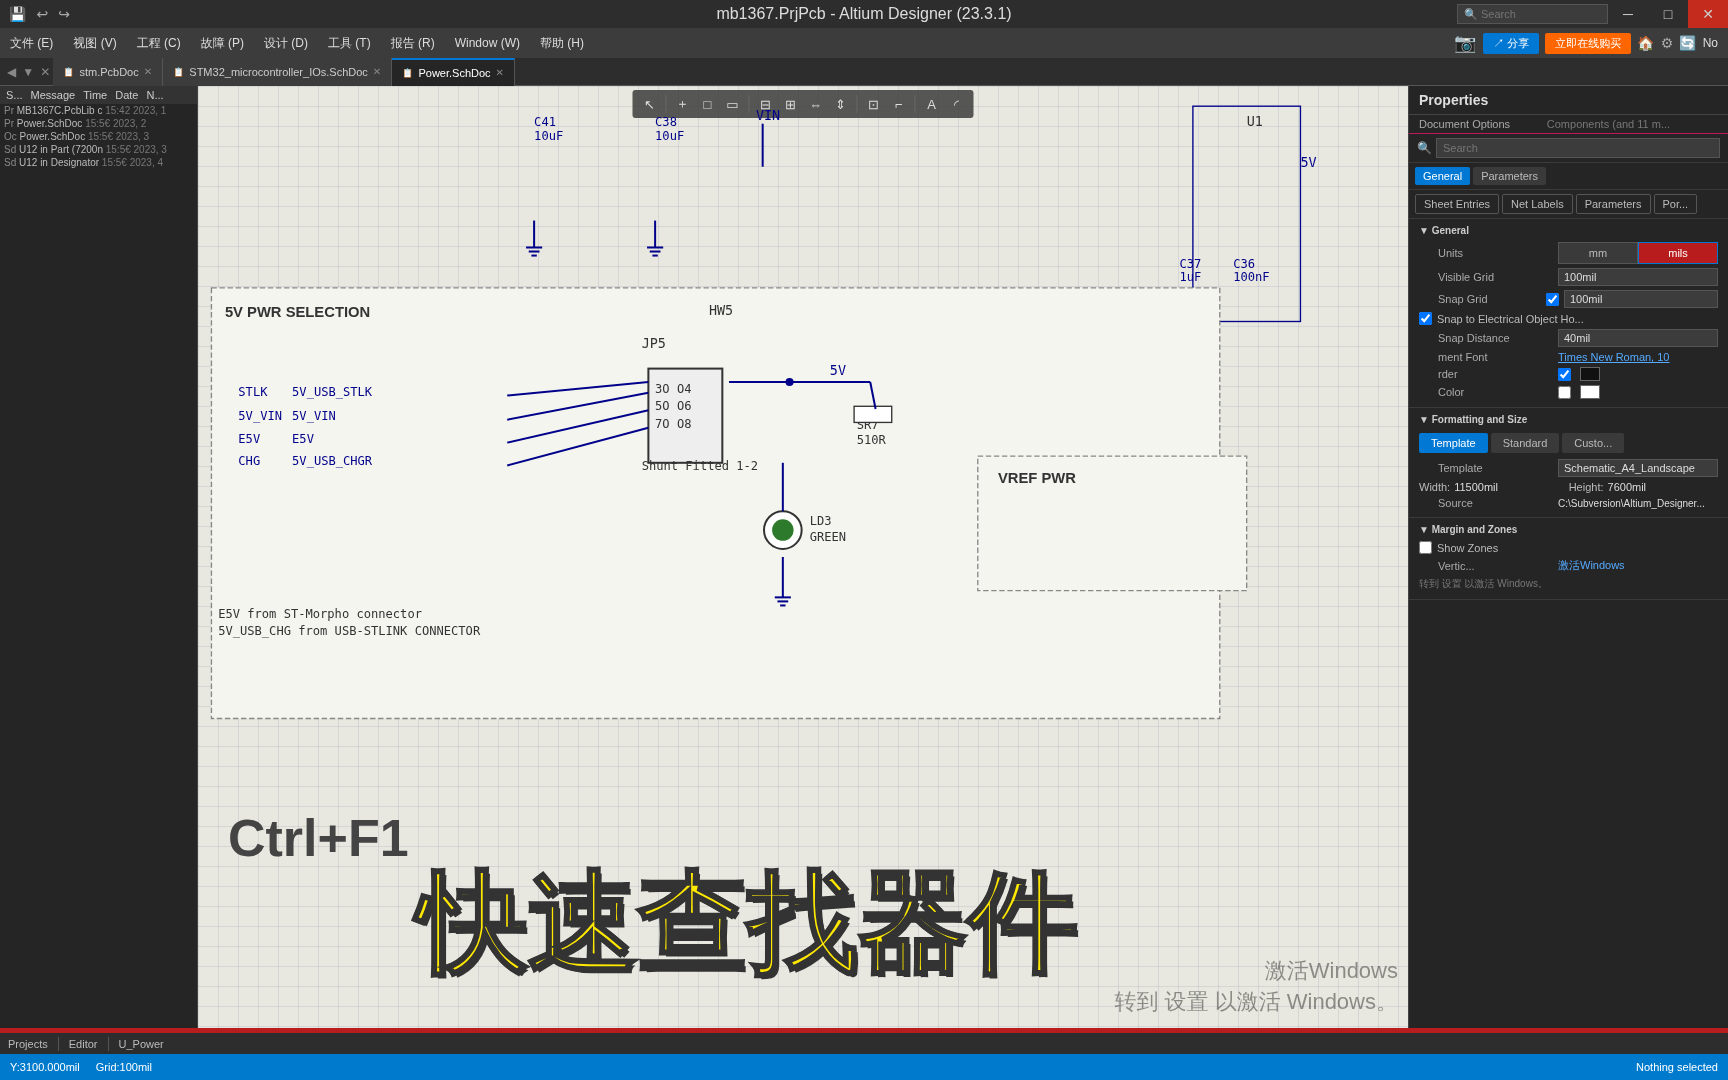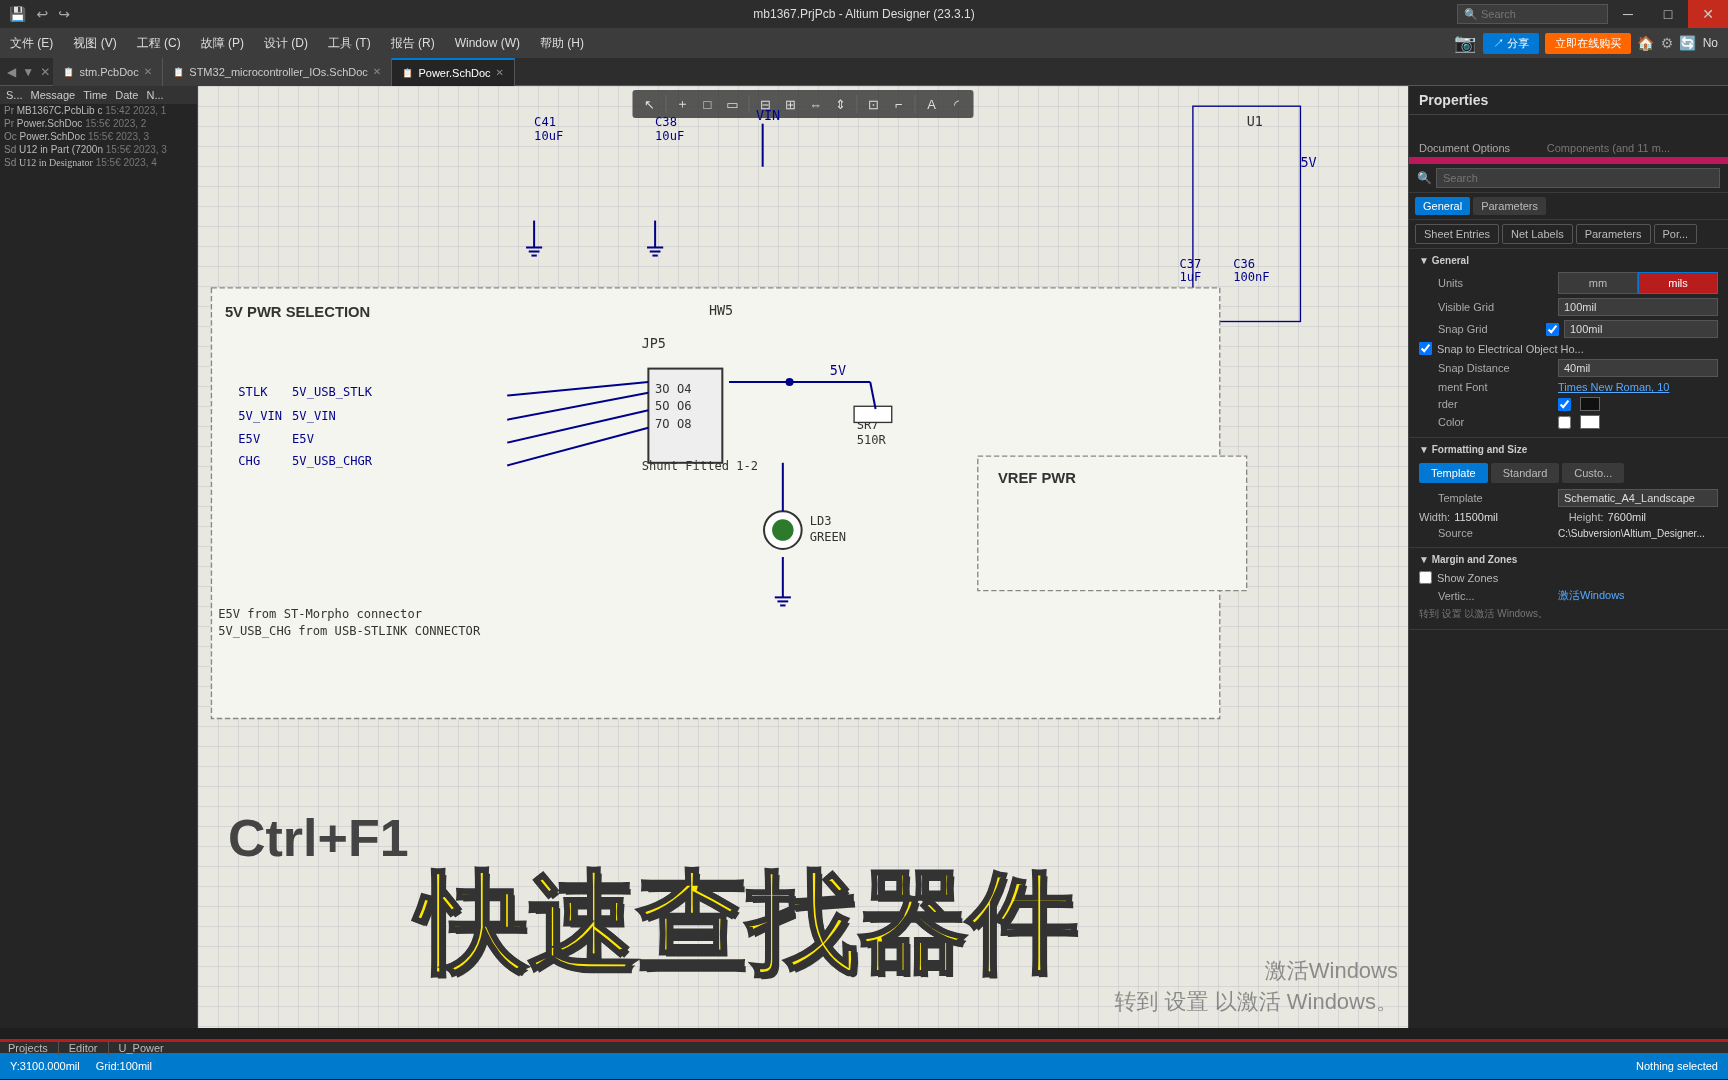--- a/index.html
+++ b/index.html
@@ -3,21 +3,21 @@
   <meta charset="utf-8">
   <style>
     * { margin: 0; padding: 0; box-sizing: border-box; }
     body { width: 1728px; height: 1080px; overflow: hidden; font-family: 'Segoe UI', Arial, sans-serif; font-size: 12px; background: #1e1e1e; }
 
     
     #titlebar {
       width: 100%; height: 28px; background: #2d2d2d; display: flex; align-items: center;
       color: #ccc; font-size: 12px; position: relative;
     }
-    #titlebar .title { position: absolute; left: 50%; transform: translateX(-50%); font-size: 12px; color: #ddd; }
+    #titlebar .title { position: absolute; left: 50%; transform: translateX(-50%); font-size: 16px; color: #ddd; }
     #titlebar .win-controls { position: absolute; right: 0; display: flex; }
     #titlebar .win-btn { width: 40px; height: 28px; display: flex; align-items: center; justify-content: center; color: #ccc; cursor: pointer; font-size: 14px; }
     #titlebar .tb-icons { display: flex; align-items: center; padding-left: 6px; gap: 4px; }
     #titlebar .tb-icon { color: #aaa; font-size: 14px; cursor: pointer; padding: 0 3px; }
     #titlebar .search-box { position: absolute; right: 120px; display: flex; align-items: center; background: #3c3c3c; border: 1px solid #555; height: 20px; padding: 0 6px; }
     #titlebar .search-box input { background: transparent; border: none; outline: none; color: #ccc; font-size: 11px; width: 120px; }
 
     
     #menubar {
       width: 100%; height: 30px; background: #3c3c3c; display: flex; align-items: center;
@@ -78,21 +78,21 @@
     #ctrl-f1 {
       position: absolute; bottom: 160px; left: 30px;
       font-size: 52px; font-weight: 900; color: #444;
       font-family: 'Arial Black', Arial, sans-serif;
       z-index: 9;
     }
 
     
     #right-panel { width: 320px; background: #252526; border-left: 1px solid #444; display: flex; flex-direction: column; overflow-y: auto; }
     .rp-title { padding: 6px 10px; font-size: 14px; font-weight: bold; color: #ddd; border-bottom: 1px solid #444; }
-    .rp-subtitle { padding: 3px 10px; font-size: 11px; color: #aaa; border-bottom: 7px solid #be185d; margin-top: 24px; }
+    .rp-subtitle { padding: 3px 10px; font-size: 11px; color: #aaa; border-bottom: 1px solid #be185d; }
     .rp-search { display: flex; align-items: center; padding: 4px 8px; border-bottom: 1px solid #3a3a3a; }
     .rp-search input { flex: 1; background: #3c3c3c; border: 1px solid #555; color: #ccc; padding: 3px 6px; font-size: 11px; outline: none; }
     .rp-tabs { display: flex; padding: 4px 6px; gap: 3px; border-bottom: 1px solid #3a3a3a; flex-wrap: wrap; }
     .rp-tab { padding: 3px 8px; font-size: 11px; background: #3a3a3a; color: #bbb; cursor: pointer; border-radius: 2px; }
     .rp-tab.active { background: #0078d4; color: white; }
     .rp-tab.outline { border: 1px solid #555; background: transparent; }
     .rp-section { padding: 6px 10px; border-bottom: 1px solid #3a3a3a; }
     .rp-section-title { font-size: 10px; font-weight: bold; color: #ccc; margin-bottom: 4px; }
     .rp-row { display: flex; align-items: center; padding: 2px 0; font-size: 11px; color: #bbb; }
     .rp-row label { width: 120px; color: #aaa; margin-left: 19px; }
@@ -100,21 +100,21 @@
     .rp-row input[type=text] { flex: 1; background: #3c3c3c; border: 1px solid #555; color: #ddd; padding: 2px 5px; font-size: 11px; outline: none; }
     .rp-row input[type=checkbox] { margin-right: 5px; }
     .units-row { display: flex; gap: 0; }
     .unit-btn { flex: 1; padding: 4px; text-align: center; background: #3a3a3a; color: #bbb; cursor: pointer; font-size: 11px; border: 1px solid #555; }
     .unit-btn.active { background: #b91c1c; color: white; border-color: #0078d4; }
     .template-tabs { display: flex; gap: 3px; padding: 4px 0; }
     .tmpl-tab { padding: 4px 12px; font-size: 11px; background: #0078d4; color: white; cursor: pointer; border-radius: 2px; }
     .tmpl-tab.inactive { background: #3a3a3a; color: #bbb; }
 
     
-    #bottom-toolbar { height: 14px; background: #2d2d2d; display: flex; align-items: center; border-top: 3px solid #b91c1c; padding: 0 8px; gap: 10px; margin-top: 11px; }
+    #bottom-toolbar { height: 26px; background: #2d2d2d; display: flex; align-items: center; border-top: 5px solid #b91c1c; padding: 0 8px; gap: 10px; }
     .bt-item { font-size: 11px; color: #bbb; }
     .bt-sep { width: 1px; height: 14px; background: #555; }
     #statusbar { height: 26px; background: #007acc; display: flex; align-items: center; padding: 0 10px; color: white; font-size: 11px; }
     #statusbar .status-right { margin-left: auto; }
 
     
     .sch-svg { position: absolute; top: 0; left: 0; width: 100%; height: 100%; }
 
     
     #win-activate {
@@ -209,21 +209,21 @@
     <div class="msg-row">
       <span style="color:#888;">Pr </span><span style="color:#bbb;">Power.SchDoc</span><span style="color:#777;"> 15:5€ 2023, 2</span>
     </div>
     <div class="msg-row">
       <span style="color:#888;">Oc </span><span style="color:#bbb;">Power.SchDoc</span><span style="color:#777;"> 15:5€ 2023, 3</span>
     </div>
     <div class="msg-row">
       <span style="color:#888;">Sd </span><span style="color:#bbb;">U12 in Part (7200n</span><span style="color:#777;"> 15:5€ 2023, 3</span>
     </div>
     <div class="msg-row">
-      <span style="color:#888;">Sd </span><span style="color:#bbb;font-family:Liberation Serif, serif;">U12 in Designator</span><span style="color:#777;"> 15:5€ 2023, 4</span>
+      <span style="color:#888;">Sd </span><span style="color:#bbb;">U12 in Designator</span><span style="color:#777;"> 15:5€ 2023, 4</span>
     </div>
   </div>
 
   <div id="canvas-area">
     <div class="grid-bg"></div>
 
     <div id="toolbar-overlay">
       <div class="tool-btn">↖</div>
       <div class="tool-sep"></div>
       <div class="tool-btn">＋</div>

